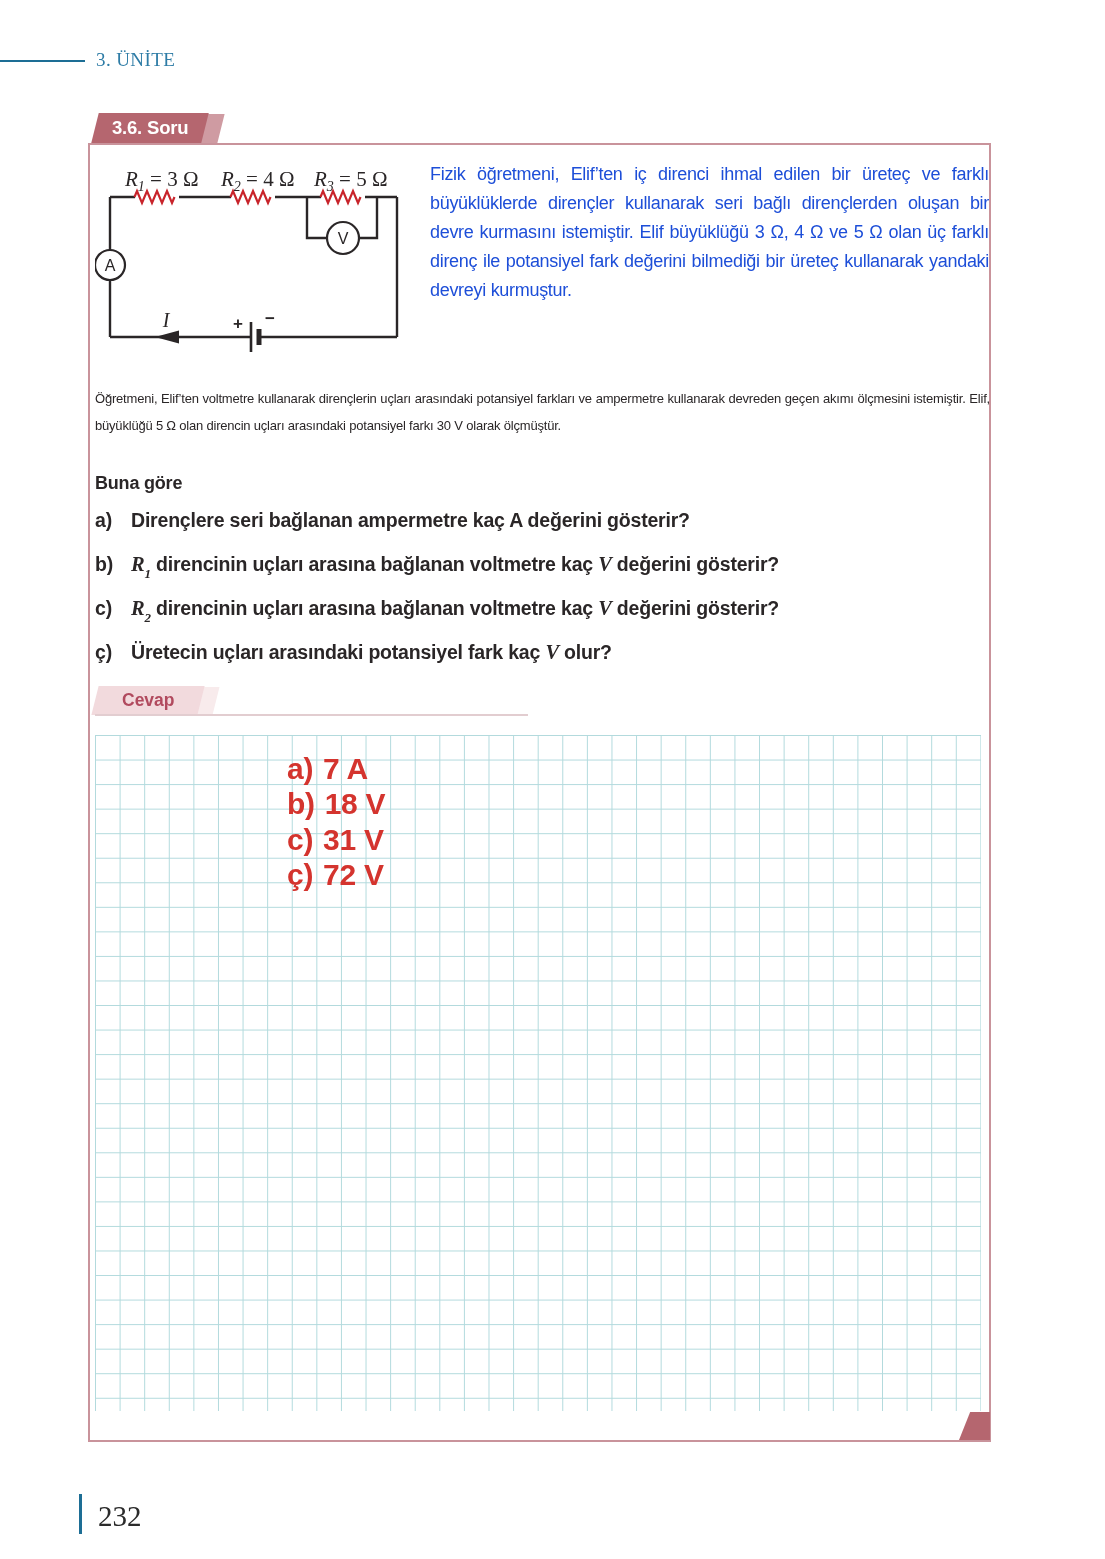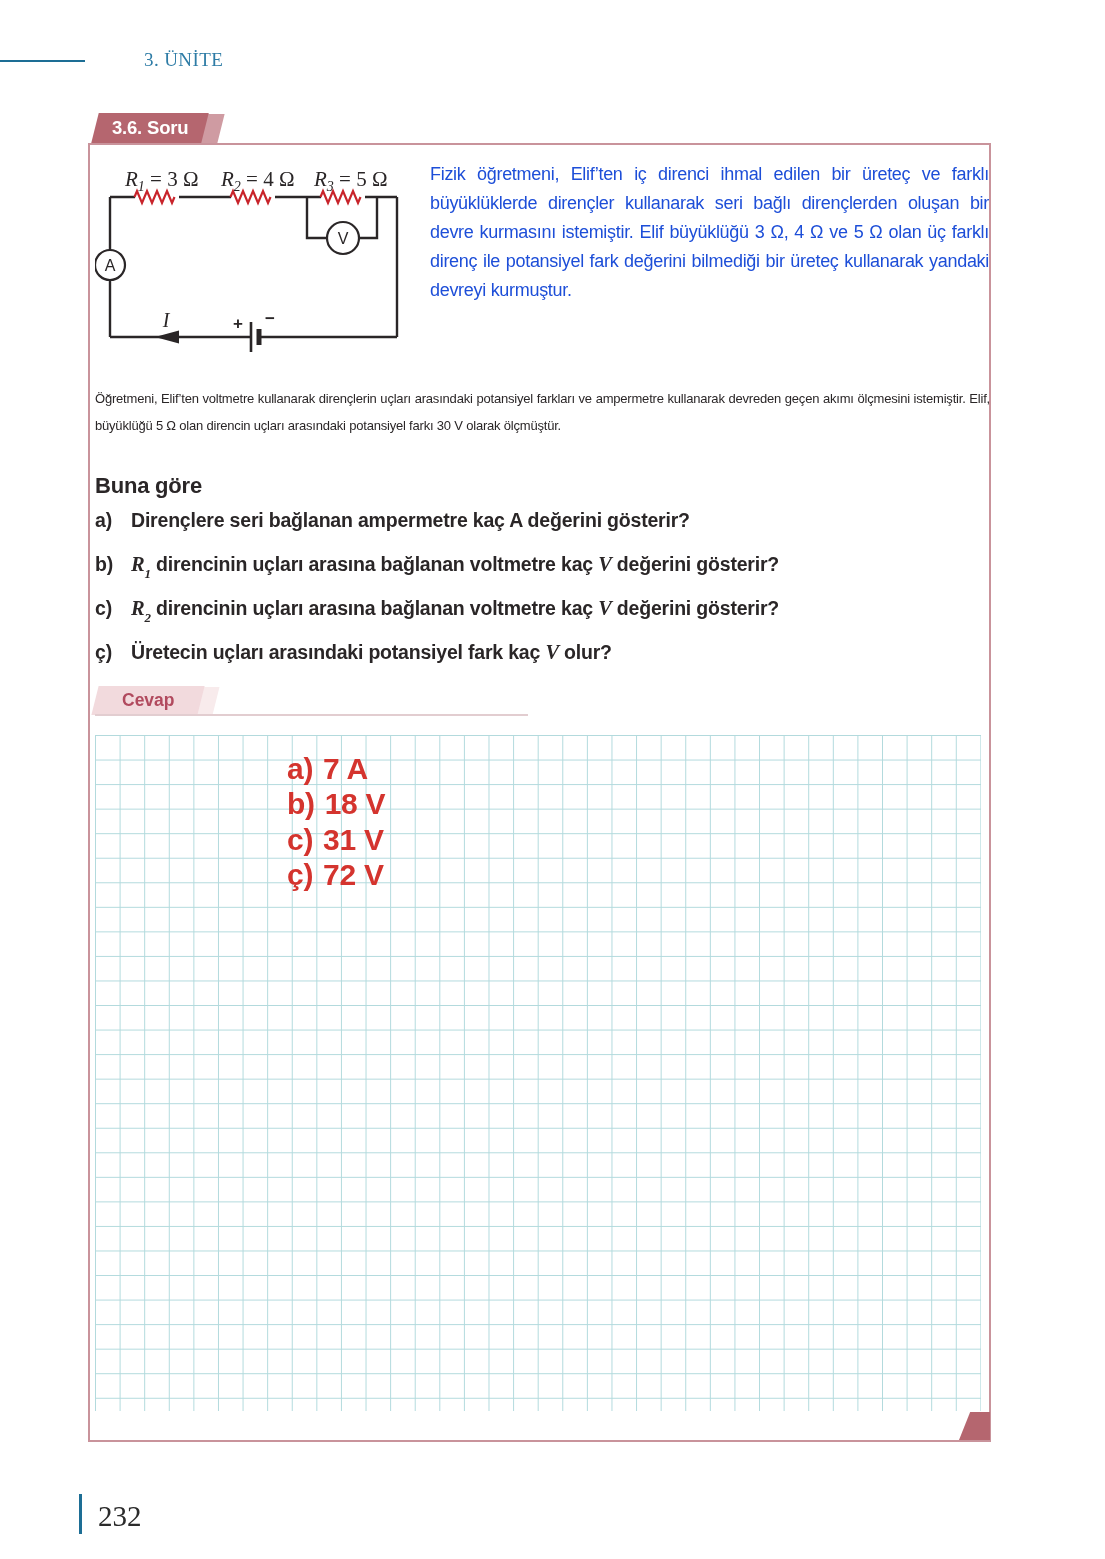--- a/index.html
+++ b/index.html
@@ -6,21 +6,21 @@
   body {
     width:1105px; height:1559px; position:relative; overflow:hidden;
     font-family:"Liberation Sans", sans-serif; color:#2a2627;
   }
   .abs { position:absolute; }
 
   
   .unit-line { left:0; top:60px; width:85px; height:2px; background:#1d6e95; }
   .unit-label {
     left:96px; top:49px; font-family:"Liberation Serif", serif;
-    font-size:19px; color:#2e7ca6; letter-spacing:0.4px;margin-left:48px;
+    font-size:19px; color:#2e7ca6; letter-spacing:0.4px;
   }
 
   
   .soru-tail { left:201px; top:114px; width:20px; height:29px; background:#cf9ba2; transform:skewX(-14deg); }
   .soru-badge {
     left:95px; top:113px; width:110px; height:30px; background:#b5666f;
     transform:skewX(-14deg); display:flex; align-items:center; justify-content:center;
   }
   .soru-badge span {
     transform:skewX(14deg); color:#ffffff; font-weight:bold; font-size:18.5px; letter-spacing:-0.2px;
@@ -35,21 +35,21 @@
 
   
   .intro-text {
     left:430px; top:160px; width:559px; font-size:18px; line-height:29px;
     text-align:justify; letter-spacing:-0.3px; color:#1d4ed8;
   }
   .paragraph-text {
     left:95px; top:386px; width:895px; font-size:13px; line-height:26.5px;
     text-align:justify; letter-spacing:-0.2px; color:#2a2627;
   }
-  .lead-in { left:95px; top:473px; font-size:22px; font-weight:bold; letter-spacing:-0.2px; }
+  .lead-in { left:95px; top:473px; font-size:18px; font-weight:bold; letter-spacing:-0.2px; }
 
   
   .q-list { left:95px; top:509px; width:895px; }
   .q-row { display:flex; margin-bottom:13.5px; font-weight:bold; font-size:19.5px; letter-spacing:-0.2px; line-height:22.5px; }
   .q-label { width:36px; flex:0 0 36px; }
   .q-text { flex:1; }
   .math-r {
     font-family:"Liberation Serif", serif; font-style:italic; font-weight:bold; font-size:20.5px;
   }
   .math-r sub { font-size:13px; font-style:italic; position:relative; top:2px; }

